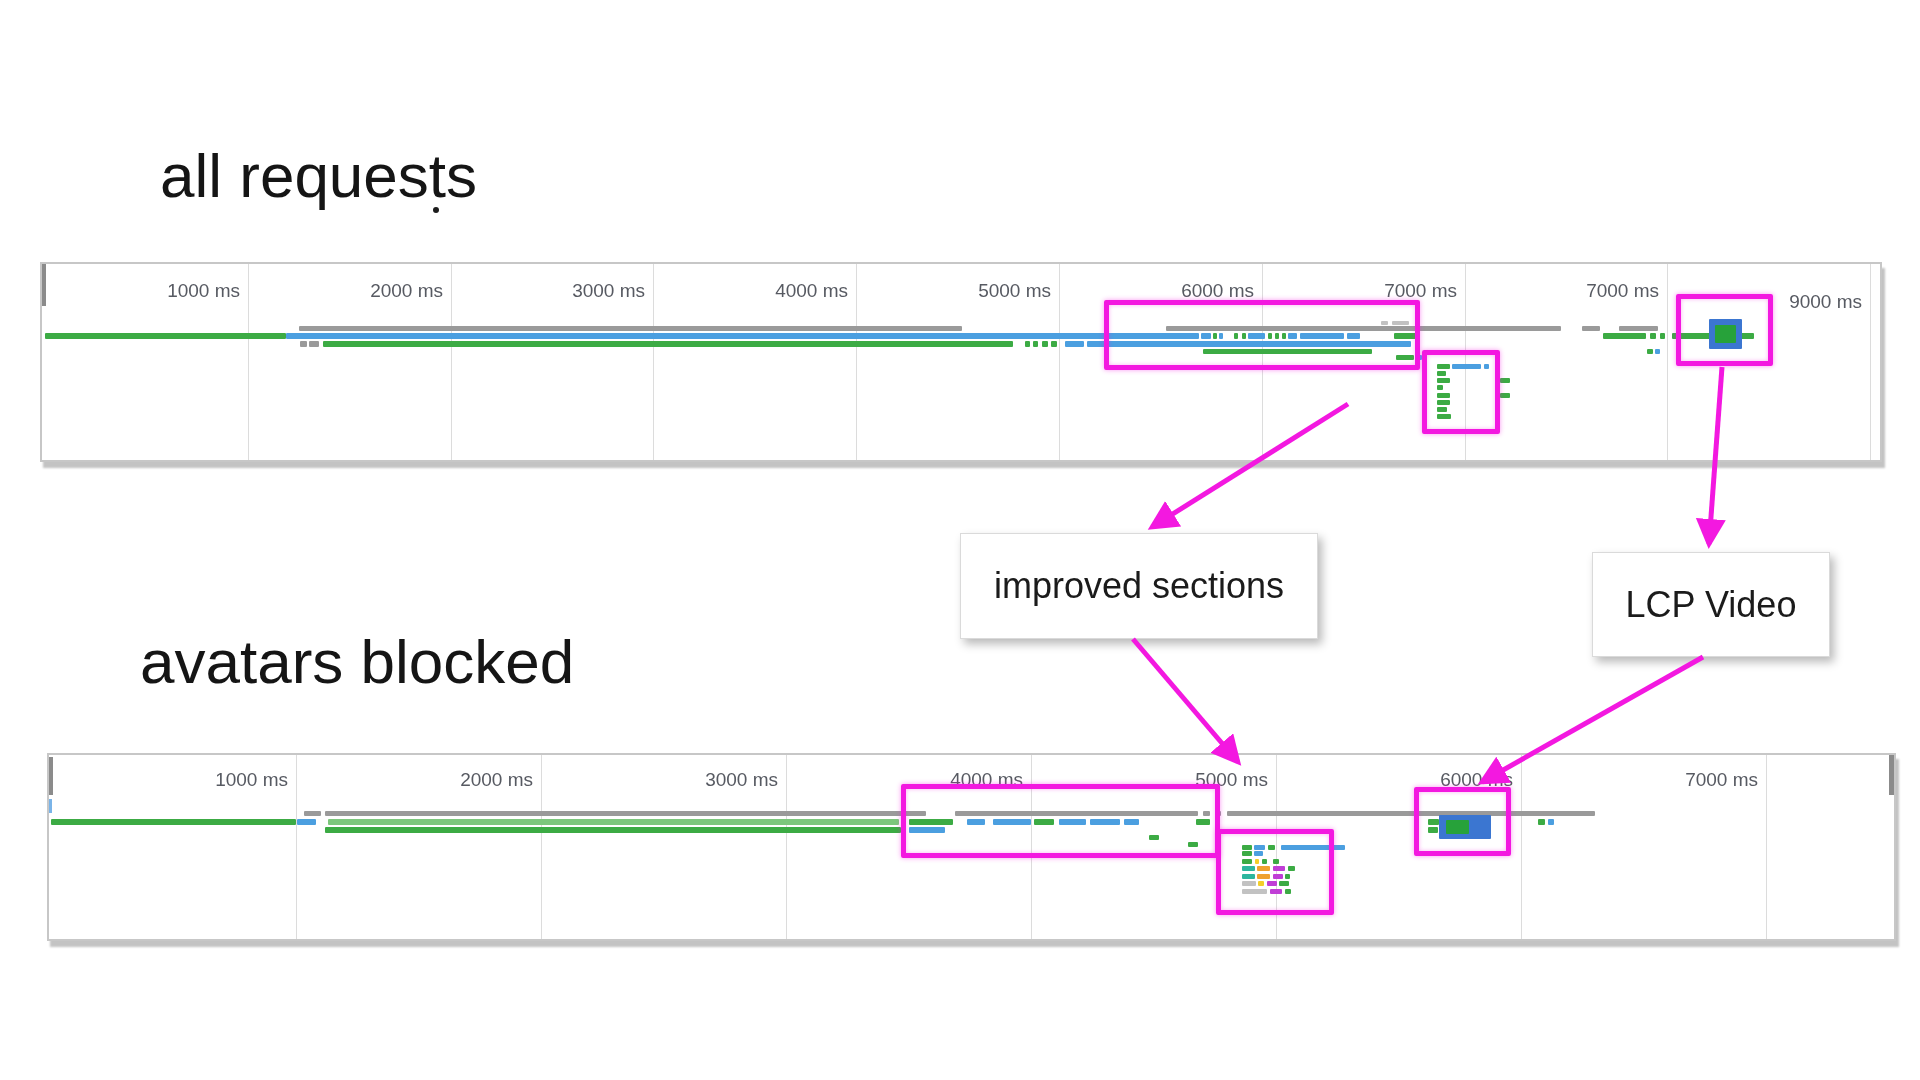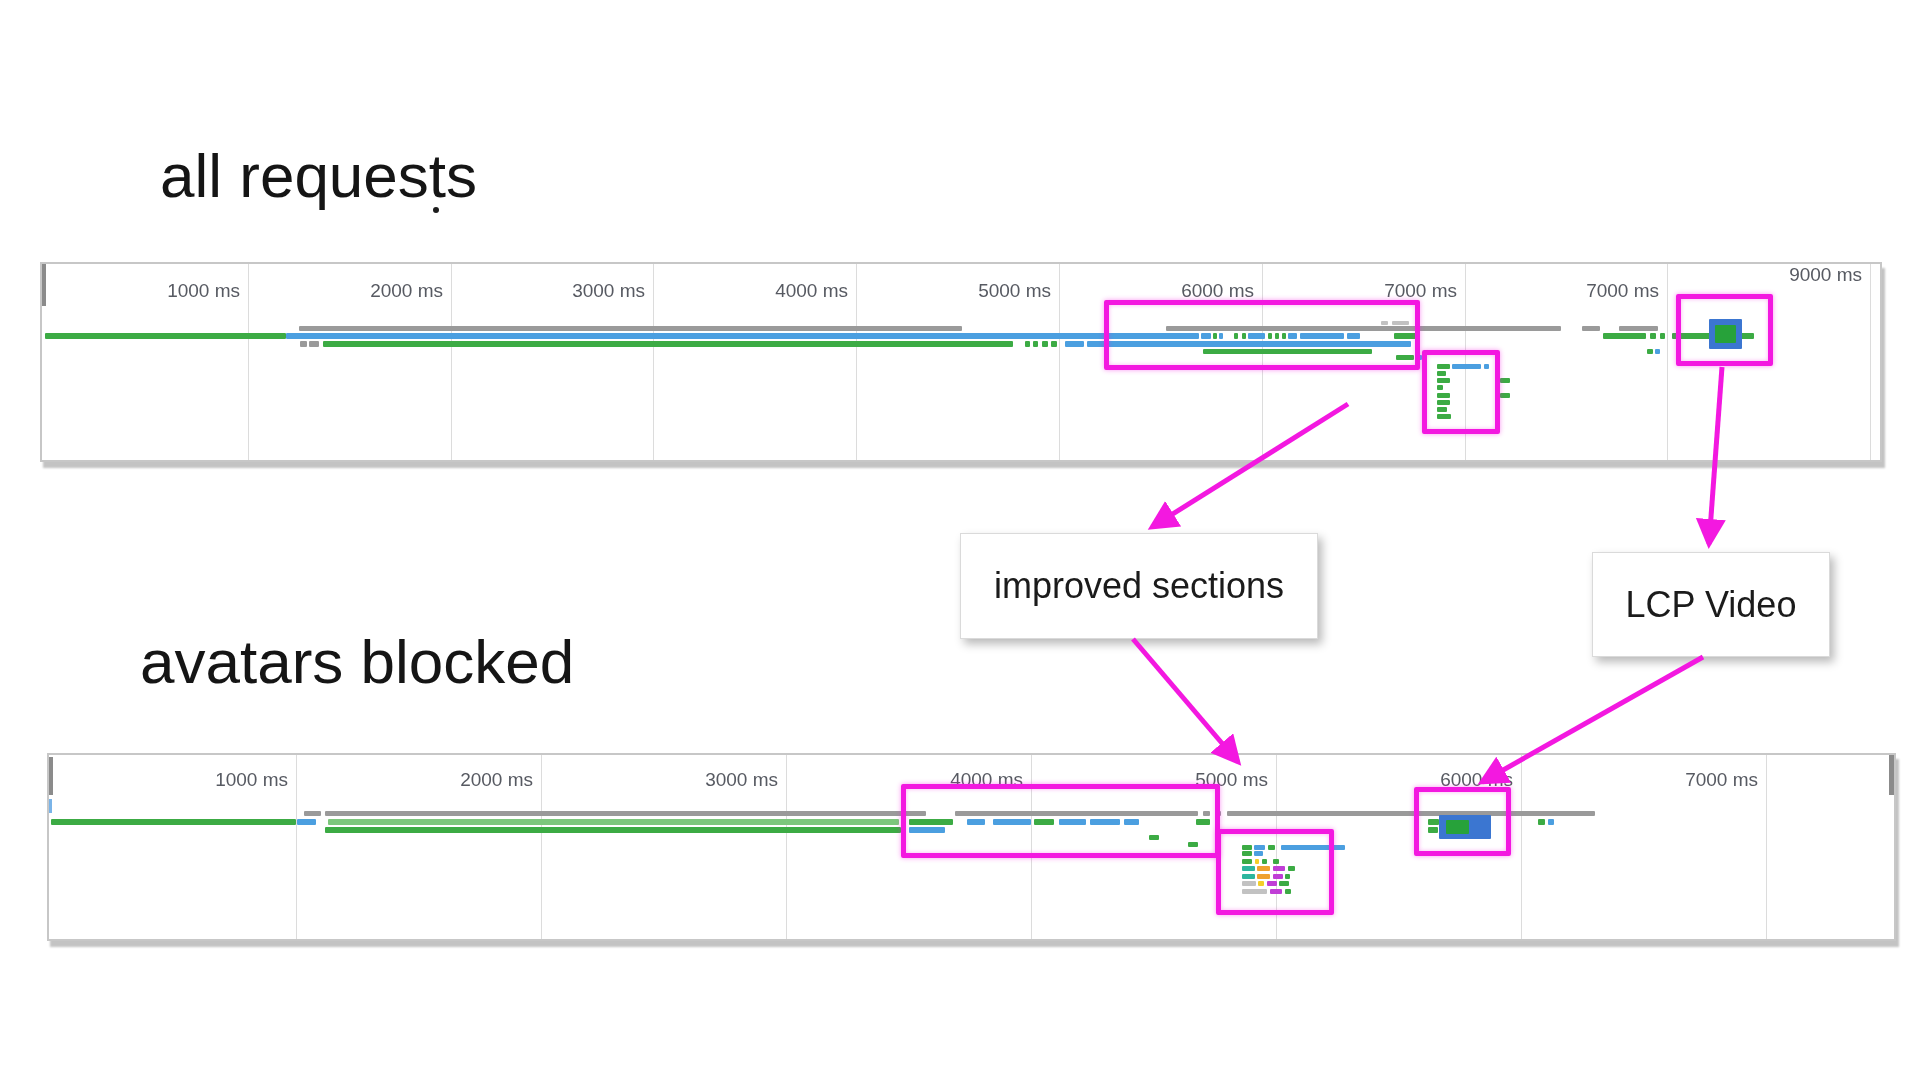--- a/index.html
+++ b/index.html
@@ -40,21 +40,21 @@
       <div class="tick-label" style="left: 656px; top: 16px;">4000 ms</div>
       <div class="gridline" style="left: 1017px;"></div>
       <div class="tick-label" style="left: 859px; top: 16px;">5000 ms</div>
       <div class="gridline" style="left: 1220px;"></div>
       <div class="tick-label" style="left: 1062px; top: 16px;">6000 ms</div>
       <div class="gridline" style="left: 1423px;"></div>
       <div class="tick-label" style="left: 1265px; top: 16px;">7000 ms</div>
       <div class="gridline" style="left: 1625px;"></div>
       <div class="tick-label" style="left: 1467px; top: 16px;">7000 ms</div>
       <div class="gridline" style="left: 1828px;"></div>
-      <div class="tick-label" style="left: 1670px; top: 0;">9000 ms</div>
+      <div class="tick-label" style="left: 1670px; top: 27px;">9000 ms</div>
       <div class="bar" style="left: 1339px; width: 7px; top: 57px; height: 4px; background: rgb(194, 194, 194);"></div>
       <div class="bar" style="left: 1350px; width: 17px; top: 57px; height: 4px; background: rgb(194, 194, 194);"></div>
       <div class="bar" style="left: 257px; width: 663px; top: 62px; height: 5px; background: rgb(154, 154, 154);"></div>
       <div class="bar" style="left: 1124px; width: 395px; top: 62px; height: 5px; background: rgb(154, 154, 154);"></div>
       <div class="bar" style="left: 1540px; width: 18px; top: 62px; height: 5px; background: rgb(154, 154, 154);"></div>
       <div class="bar" style="left: 1577px; width: 39px; top: 62px; height: 5px; background: rgb(154, 154, 154);"></div>
       <div class="bar" style="left: 3px; width: 241px; top: 69px; height: 6px; background: rgb(60, 171, 68);"></div>
       <div class="bar" style="left: 244px; width: 913px; top: 69px; height: 6px; background: rgb(75, 159, 224);"></div>
       <div class="bar" style="left: 1159px; width: 10px; top: 69px; height: 6px; background: rgb(75, 159, 224);"></div>
       <div class="bar" style="left: 1171px; width: 4px; top: 69px; height: 6px; background: rgb(60, 171, 68);"></div>

